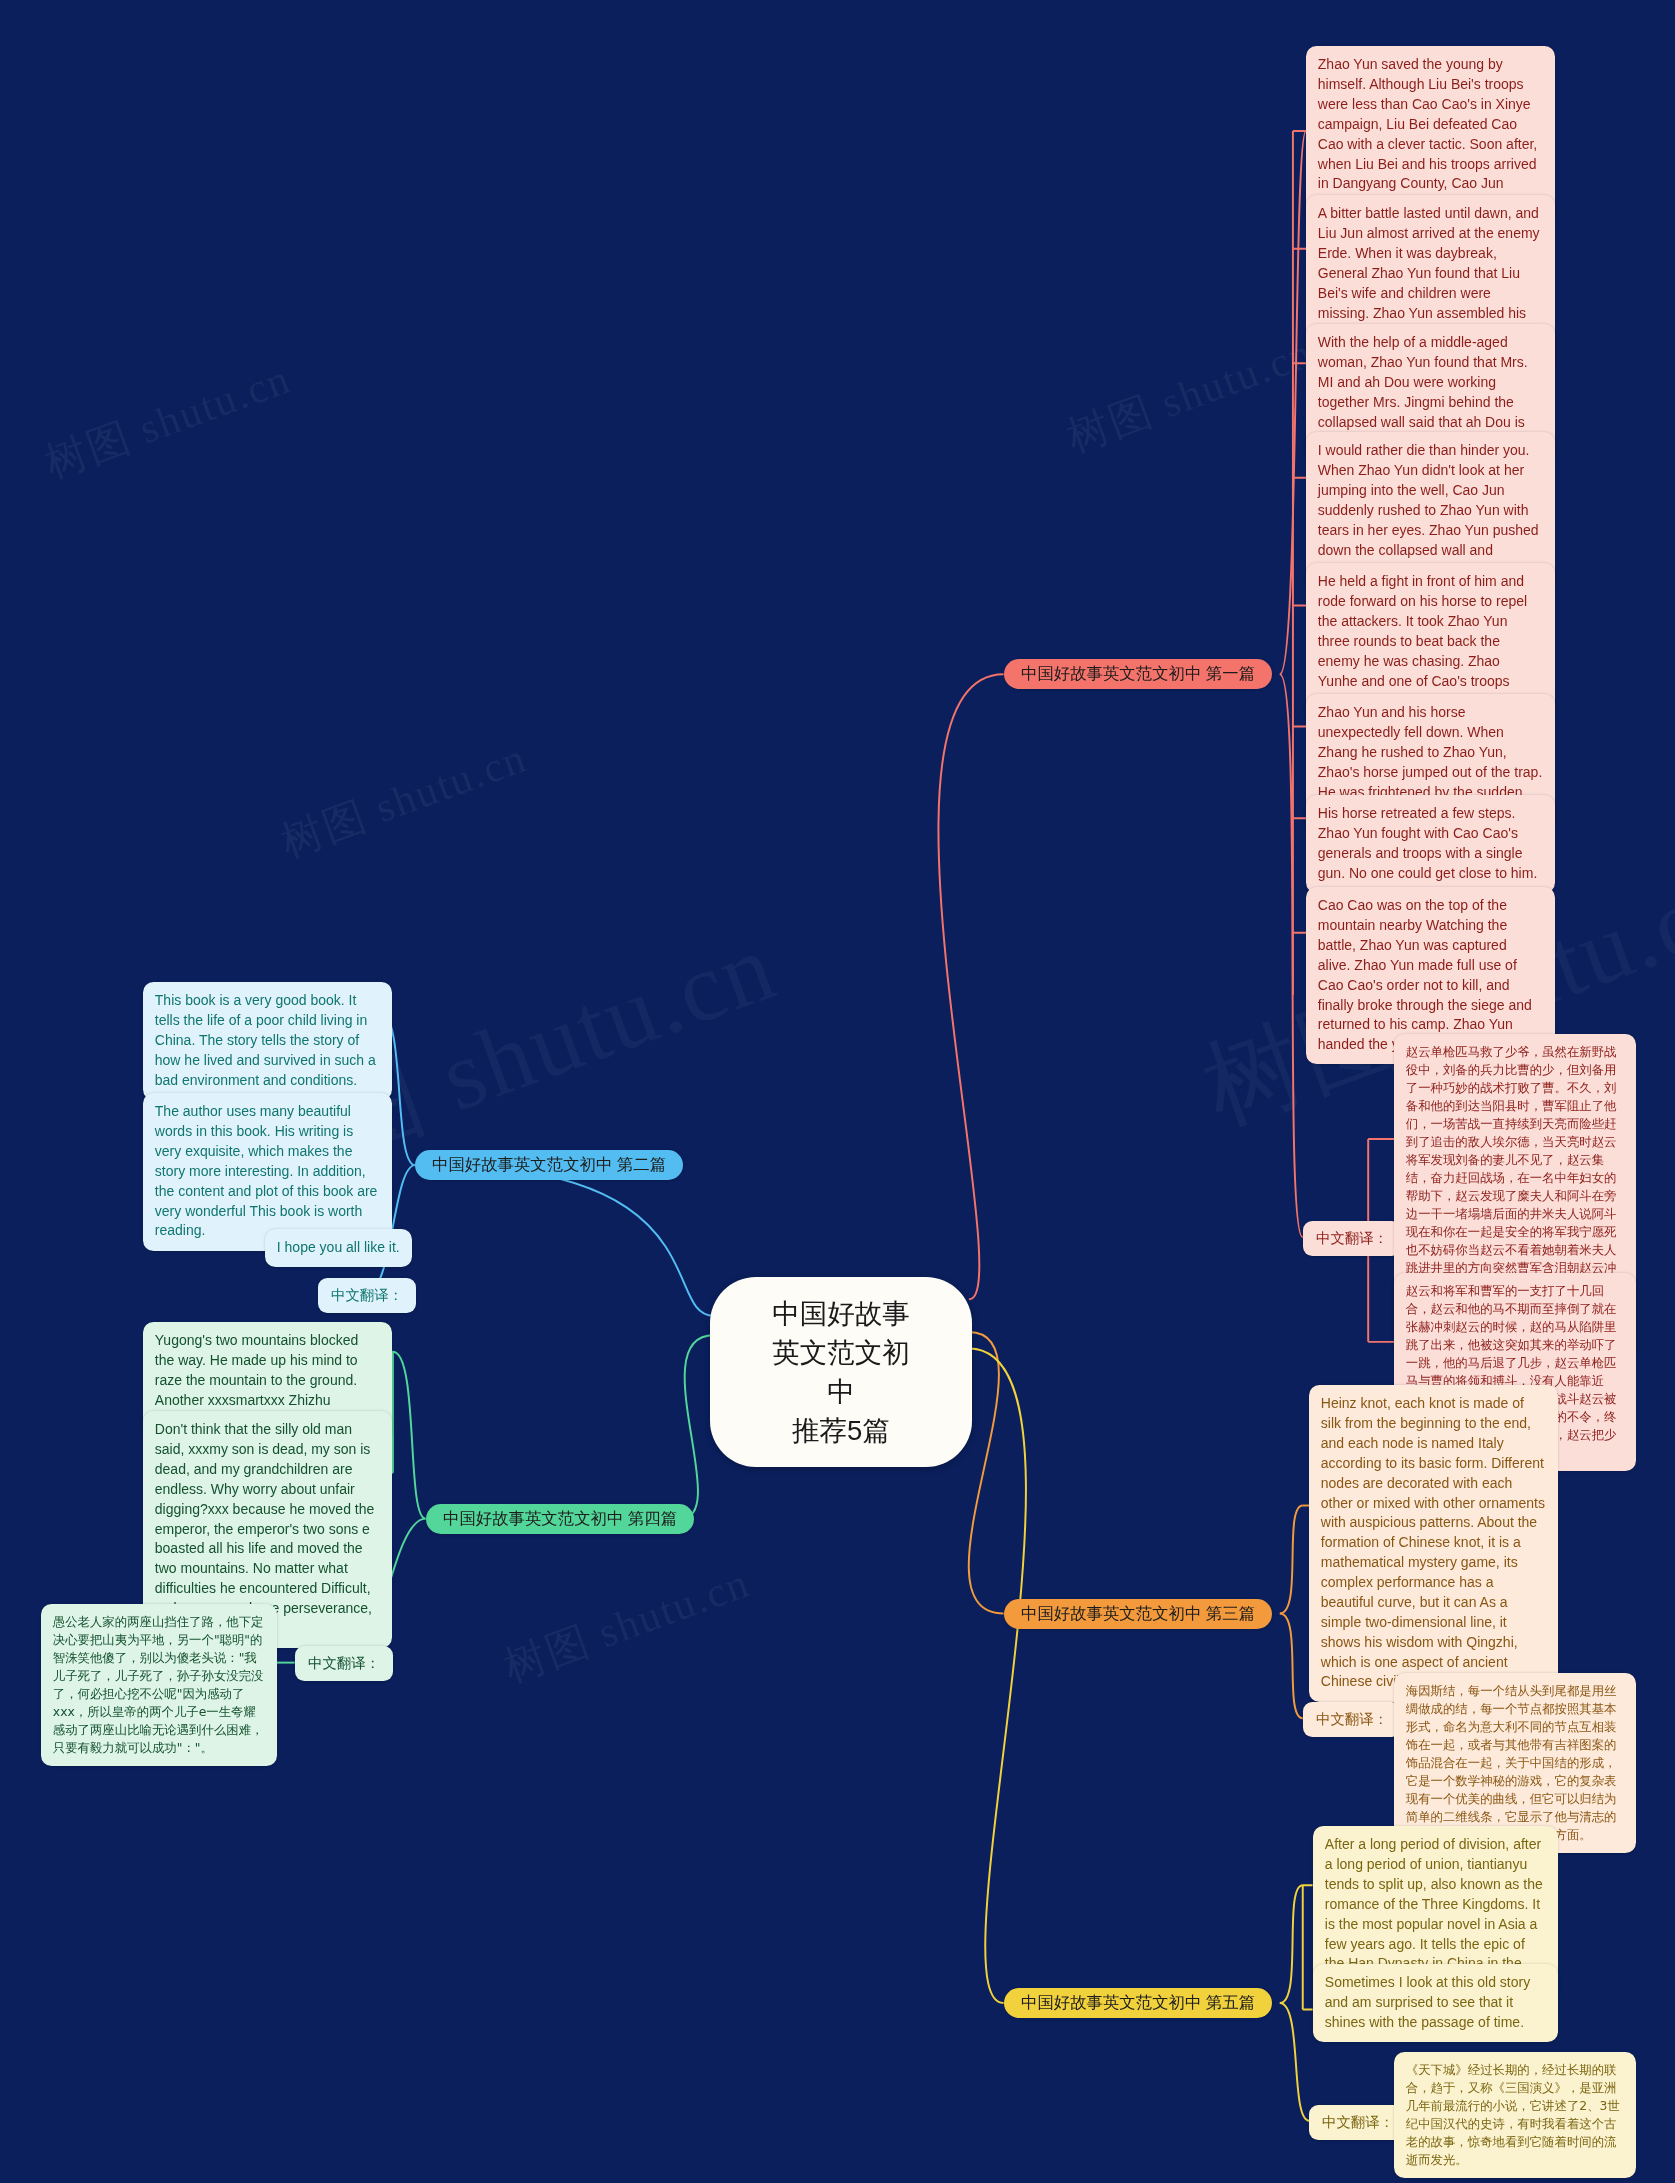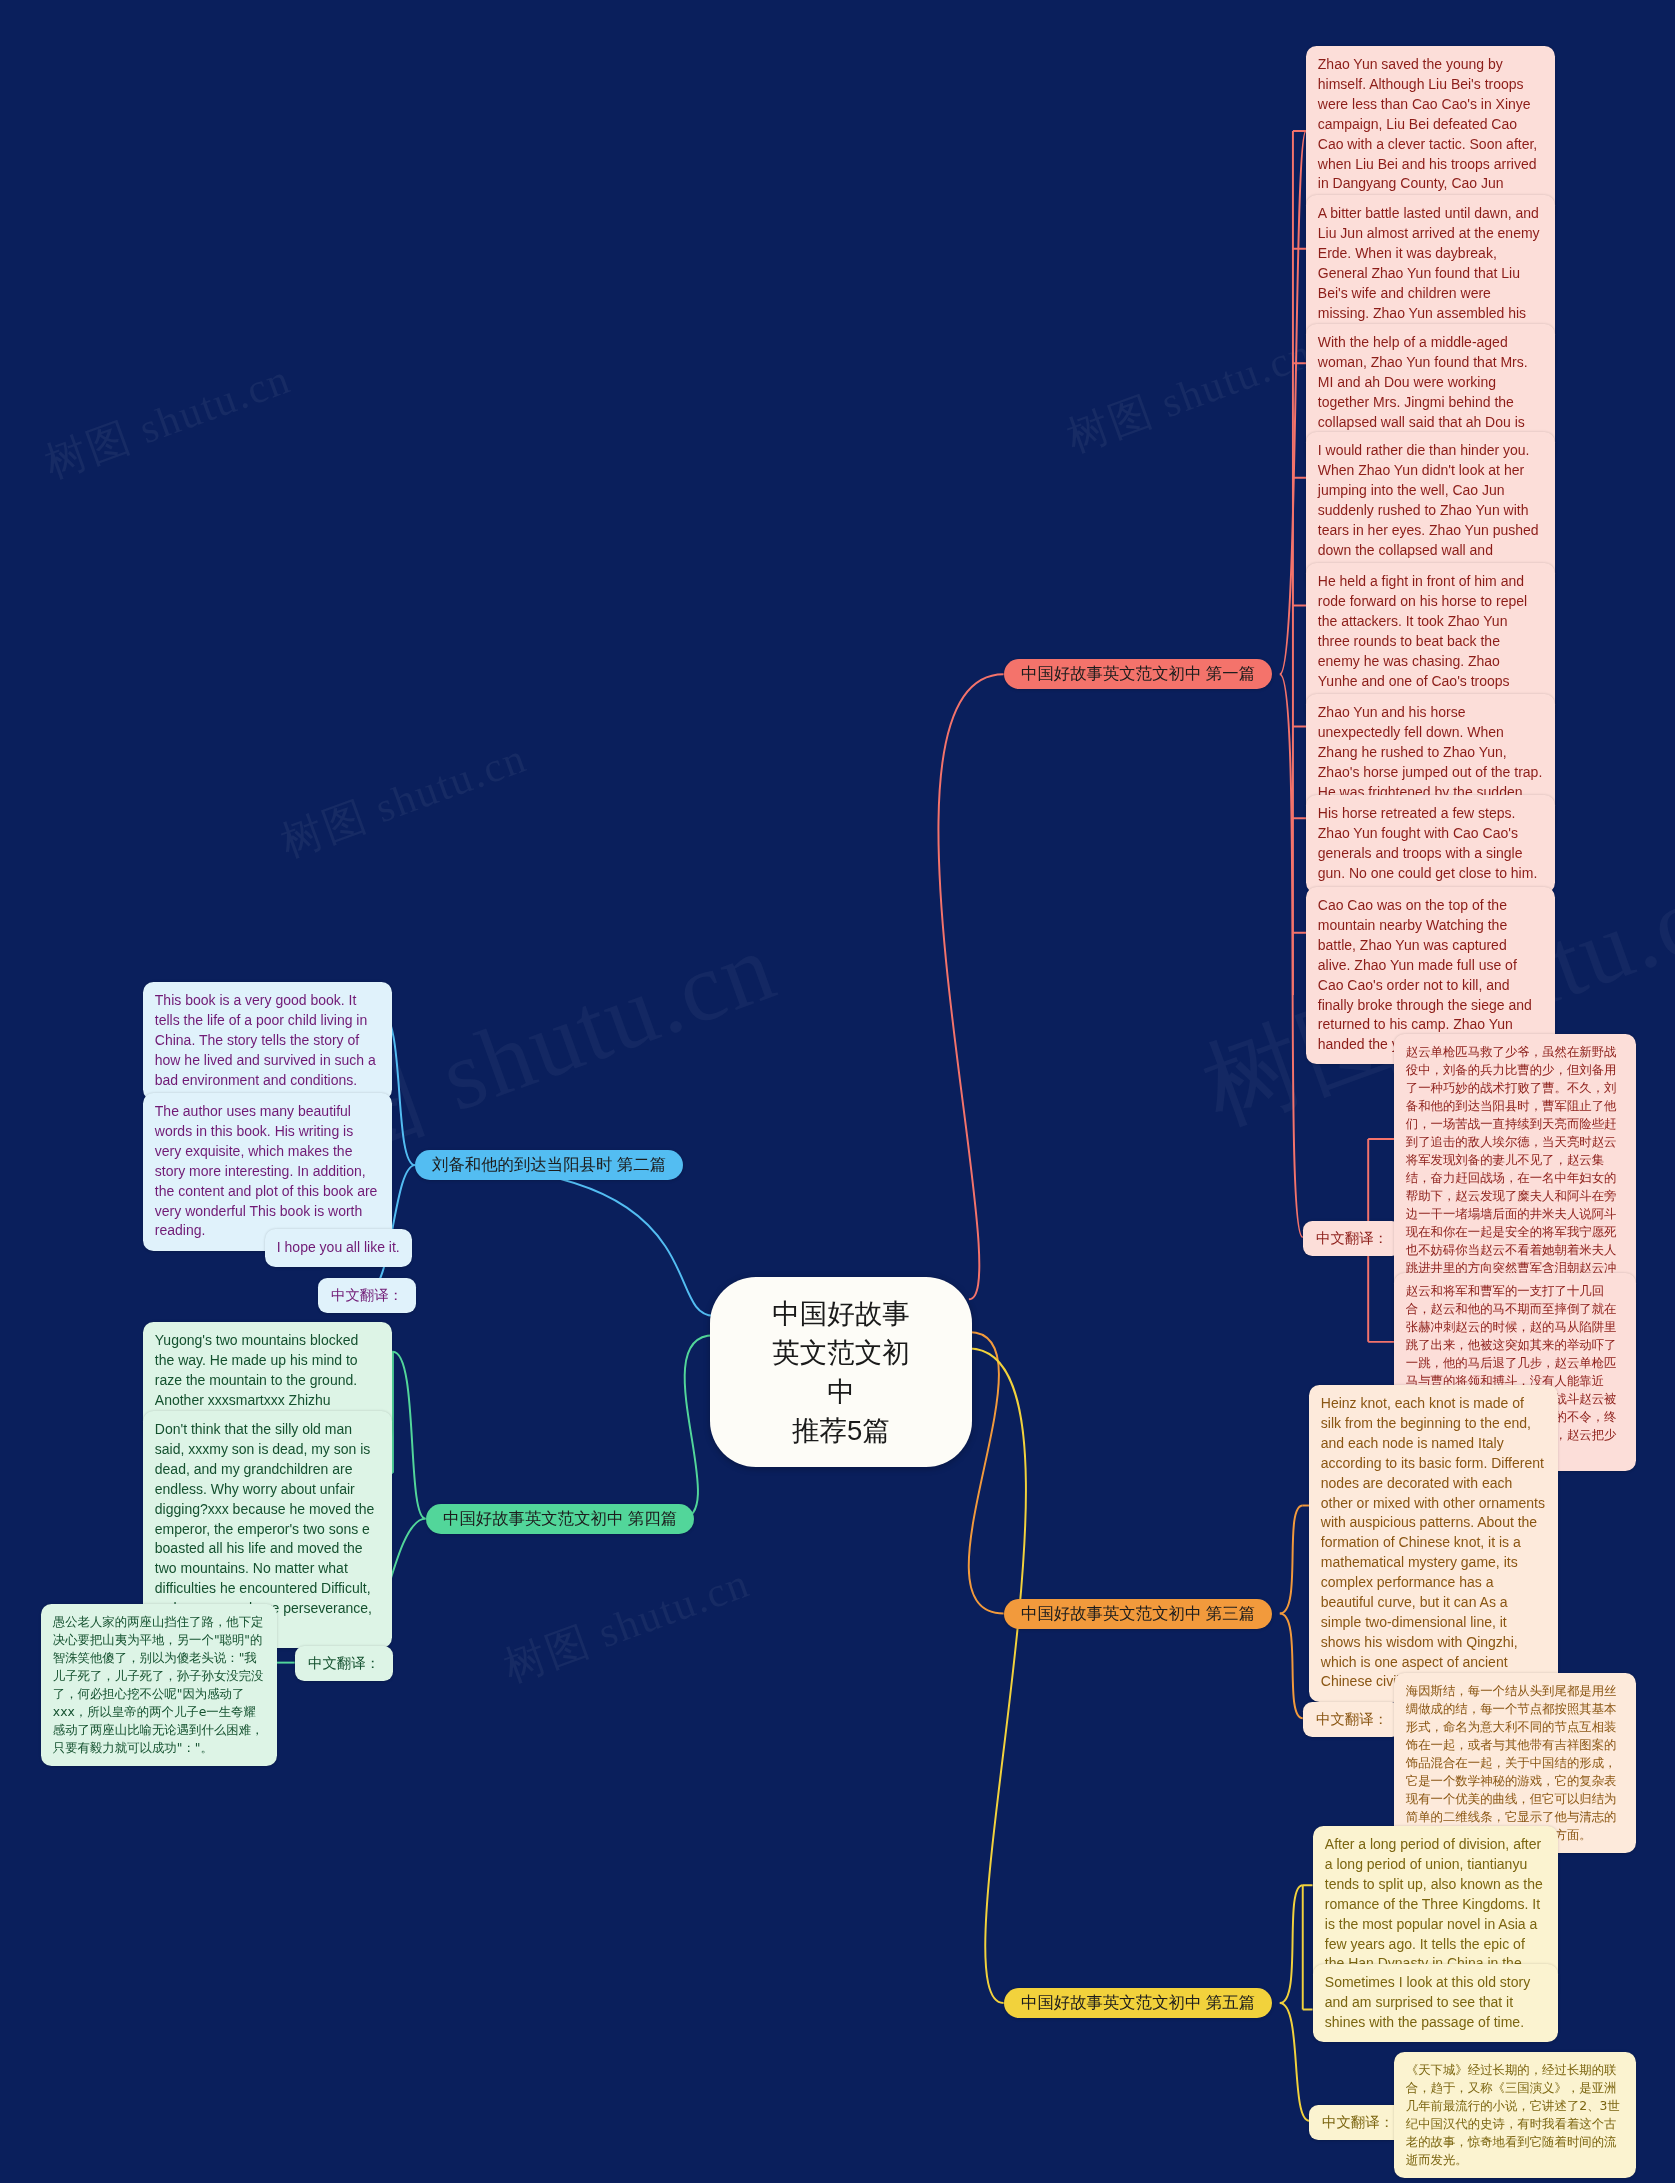--- a/index.html
+++ b/index.html
@@ -44,21 +44,21 @@
   .b4 { background: #52d69a; }
   .b5 { background: #f2d23c; }
 
   
   .leaf {
     border-radius: 10.5px; padding: 9.2px 11.8px;
     font-size: 14px; line-height: 1.42;
     box-shadow: 0 0.7px 2.6px rgba(0,0,0,0.18);
   }
   .leaf.pink   { background: #fcded9; color: #8c1d18; }
-  .leaf.blue   { background: #e0f2fb; color: #701a75; }
+  .leaf.blue   { background: #e0f2fb; color: #0f766e; }
   .leaf.orange { background: #fdeadb; color: #8a5613; }
   .leaf.green  { background: #ddf4e6; color: #14512f; }
   .leaf.yellow { background: #fbf3d0; color: #7b6510; }
 
   .tr { white-space: nowrap; padding: 7.2px 13px; font-size: 14.4px; border-radius: 9.2px; }
   .cjk { font-family: "DejaVu Sans", "Liberation Sans", sans-serif; }
 </style>
 </head>
 <body>
 
@@ -123,21 +123,21 @@
   <div class="node leaf pink" style="left:1306px; top:324px; width:249px;">With the help of a middle-aged woman, Zhao Yun found that Mrs. MI and ah Dou were working together Mrs. Jingmi behind the collapsed wall said that ah Dou is safe with you now.</div>
   <div class="node leaf pink" style="left:1306px; top:432px; width:249px;">I would rather die than hinder you. When Zhao Yun didn't look at her jumping into the well, Cao Jun suddenly rushed to Zhao Yun with tears in her eyes. Zhao Yun pushed down the collapsed wall and covered his dry well at that time.</div>
   <div class="node leaf pink" style="left:1306px; top:563px; width:249px;">He held a fight in front of him and rode forward on his horse to repel the attackers. It took Zhao Yun three rounds to beat back the enemy he was chasing. Zhao Yunhe and one of Cao's troops fought for more than ten rounds.</div>
   <div class="node leaf pink" style="left:1306px; top:694px;width:249px;">Zhao Yun and his horse unexpectedly fell down. When Zhang he rushed to Zhao Yun, Zhao's horse jumped out of the trap. He was frightened by the sudden move.</div>
   <div class="node leaf pink" style="left:1306px; top:795px;width:249px;">His horse retreated a few steps. Zhao Yun fought with Cao Cao's generals and troops with a single gun. No one could get close to him.</div>
   <div class="node leaf pink" style="left:1306px; top:887px;width:249px;">Cao Cao was on the top of the mountain nearby Watching the battle, Zhao Yun was captured alive. Zhao Yun made full use of Cao Cao's order not to kill, and finally broke through the siege and returned to his camp. Zhao Yun handed the young to Liu Bei.</div>
   <div class="node leaf pink tr cjk" style="left:1303px; top:1221px;">中文翻译：</div>
   <div class="node leaf pink cjk" style="left:1394px; top:1034px; width:242px; font-size:12.4px; line-height:1.45;">赵云单枪匹马救了少爷，虽然在新野战役中，刘备的兵力比曹的少，但刘备用了一种巧妙的战术打败了曹。不久，刘备和他的到达当阳县时，曹军阻止了他们，一场苦战一直持续到天亮而险些赶到了追击的敌人埃尔德，当天亮时赵云将军发现刘备的妻儿不见了，赵云集结，奋力赶回战场，在一名中年妇女的帮助下，赵云发现了糜夫人和阿斗在旁边一干一堵塌墙后面的井米夫人说阿斗现在和你在一起是安全的将军我宁愿死也不妨碍你当赵云不看着她朝着米夫人跳进井里的方向突然曹军含泪朝赵云冲过来，赵云推倒倒塌的墙，把他当时的干井盖上他胸前抱着一斗，骑着马向前冲去，击退了进攻者。赵云打了三轮才打退追赶的敌人。</div>
   <div class="node leaf pink cjk" style="left:1394px; top:1273px; width:242px; font-size:12.4px; line-height:1.45;">赵云和将军和曹军的一支打了十几回合，赵云和他的马不期而至摔倒了就在张赫冲刺赵云的时候，赵的马从陷阱里跳了出来，他被这突如其来的举动吓了一跳，他的马后退了几步，赵云单枪匹马与曹的将领和搏斗，没有人能靠近他，曹在附近的山顶上观看战斗赵云被活捉赵云，赵云充分利用曹的不令，终于突破了，回到自己的营地，赵云把少爷交给了刘备。</div>
 
-  <div class="node branch b2" style="left:415px; top:1150px;">刘备和他的到达当阳县时 第二篇</div>
+  <div class="node branch b2" style="left:415px; top:1150px;">中国好故事英文范文初中 第二篇</div>
   <div class="node leaf blue" style="left:143px; top:982px; width:249px;">This book is a very good book. It tells the life of a poor child living in China. The story tells the story of how he lived and survived in such a bad environment and conditions.</div>
   <div class="node leaf blue" style="left:143px; top:1093px; width:249px;">The author uses many beautiful words in this book. His writing is very exquisite, which makes the story more interesting. In addition, the content and plot of this book are very wonderful This book is worth reading.</div>
   <div class="node leaf blue" style="left:265px; top:1229px;">I hope you all like it.</div>
   <div class="node leaf blue tr cjk" style="left:318px; top:1278px;">中文翻译：</div>
 
   <div class="node branch b3" style="left:1004px; top:1599px;">中国好故事英文范文初中 第三篇</div>
   <div class="node leaf orange" style="left:1309px; top:1385px; width:249px;">Heinz knot, each knot is made of silk from the beginning to the end, and each node is named Italy according to its basic form. Different nodes are decorated with each other or mixed with other ornaments with auspicious patterns. About the formation of Chinese knot, it is a mathematical mystery game, its complex performance has a beautiful curve, but it can As a simple two-dimensional line, it shows his wisdom with Qingzhi, which is one aspect of ancient Chinese civilization.</div>
   <div class="node leaf orange tr cjk" style="left:1303px; top:1702px;">中文翻译：</div>
   <div class="node leaf orange cjk" style="left:1394px; top:1673px; width:242px; font-size:12.4px; line-height:1.45;">海因斯结，每一个结从头到尾都是用丝绸做成的结，每一个节点都按照其基本形式，命名为意大利不同的节点互相装饰在一起，或者与其他带有吉祥图案的饰品混合在一起，关于中国结的形成，它是一个数学神秘的游戏，它的复杂表现有一个优美的曲线，但它可以归结为简单的二维线条，它显示了他与清志的智慧是古代中华文明的一个方面。</div>
 

